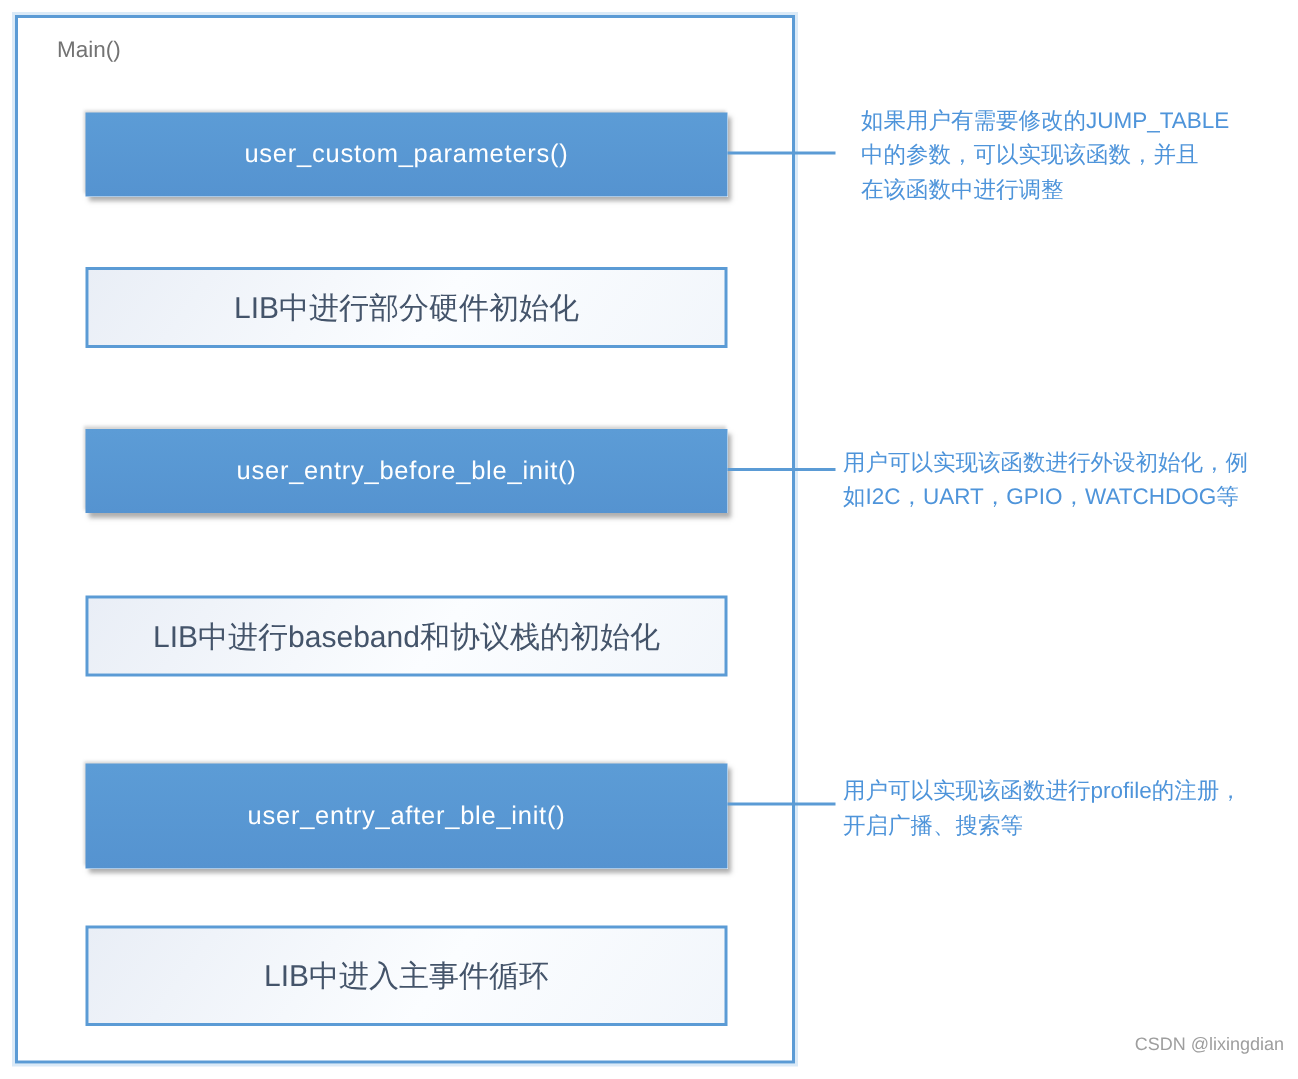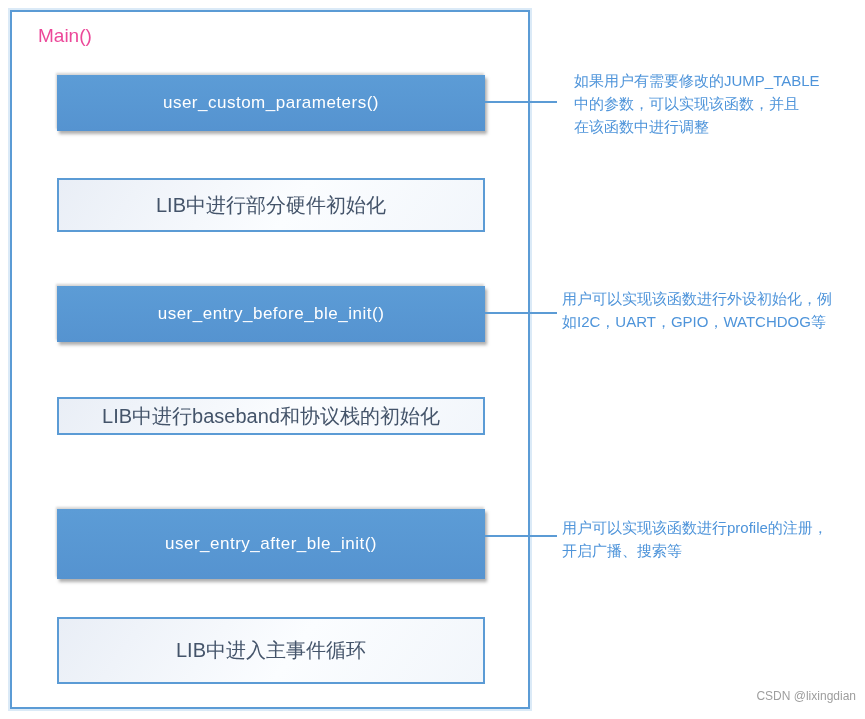--- a/index.html
+++ b/index.html
@@ -23,22 +23,22 @@
     height: 699px;
     border: 2px solid #5B9BD5;
     box-shadow: 0 0 0 2px rgba(190, 216, 240, 0.55);
     box-sizing: border-box;
     background: #ffffff;
   }
   .main-label {
     position: absolute;
     left: 38px;
     top: 25px;
-    font-size: 19px;
-    color: #ec4899;
+    font-size: 15px;
+    color: #737373;
   }
   .flow-box {
     position: absolute;
     left: 57px;
     width: 428px;
     box-sizing: border-box;
     display: flex;
     align-items: center;
     justify-content: center;
     text-align: right;
@@ -52,21 +52,21 @@
   }
   .flow-box.white {
     background: linear-gradient(125deg, #e9eef6 0%, #fbfdff 55%, #f2f6fb 100%);
     border: 2px solid #5B9BD5;
     color: #44546A;
     font-size: 20px;
   }
   .box1 { top: 75px;  height: 56px; }
   .box2 { top: 178px; height: 54px; }
   .box3 { top: 286px; height: 56px; }
-  .box4 { top: 397px; height: 38px; }
+  .box4 { top: 397px; height: 54px; }
   .box5 { top: 509px; height: 70px; }
   .box6 { top: 617px; height: 67px; }
   .connector {
     position: absolute;
     left: 485px;
     width: 72px;
     height: 0;
     border-top: 2px solid #5B9BD5;
   }
   .conn1 { top: 101px; }
@@ -75,21 +75,21 @@
   .annotation {
     position: absolute;
     left: 562px;
     width: 296px;
     font-size: 15px;
     line-height: 23px;
     color: #4E94DA;
     white-space: pre-line;
   }
   .ann1 { top: 69px; margin-left: 12px; }
-  .ann2 { top: 287px; }
+  .ann2 { top: 297px; }
   .ann3 { top: 516px; }
   .watermark {
     position: absolute;
     right: 9px;
     top: 689px;
     font-size: 12px;
     color: #9E9E9E;
   }
 </style>
 </head>

